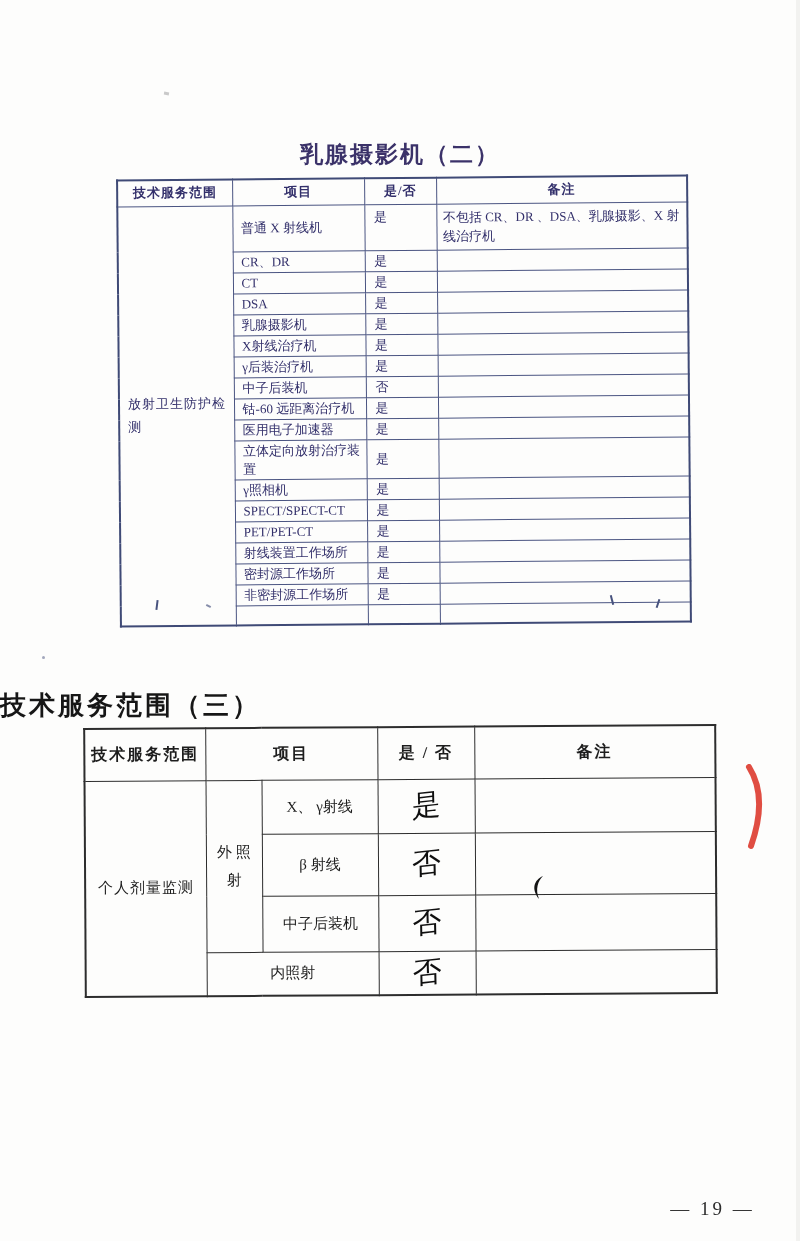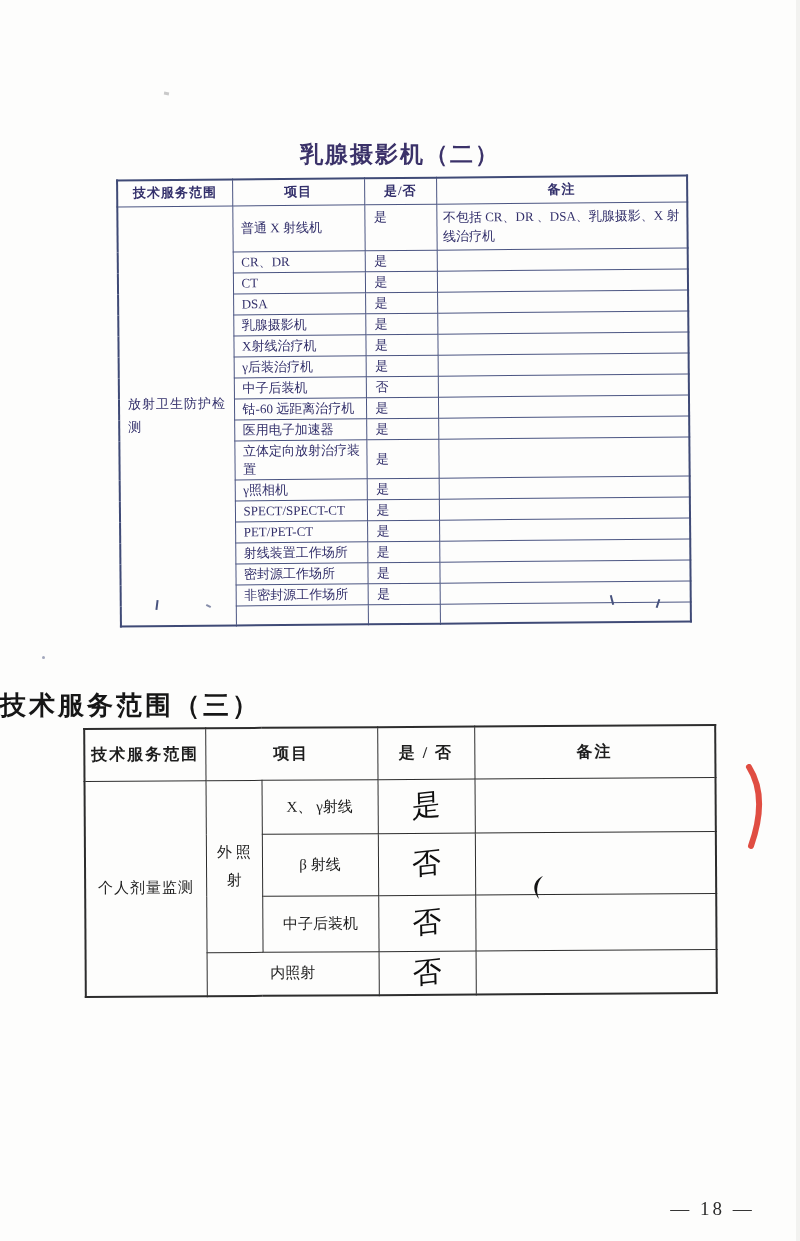--- a/index.html
+++ b/index.html
@@ -256,13 +256,13 @@
 <span class="speck sp6"></span>
 
 <svg class="red-mark" width="26" height="86" viewBox="0 0 26 86">
   <path d="M7,3 C19,22 21,48 9,82" fill="none" stroke="#dd3a2e" stroke-width="6" stroke-linecap="round" opacity="0.9"></path>
 </svg>
 
 <svg class="comma-mark" width="22" height="28" viewBox="0 0 22 28">
   <path d="M15,2 C6,6 3,15 11,25 C7,15 10,7 15,2 Z" fill="#141414"></path>
 </svg>
 
-<div class="pagenum">— 18 —</div>
+<div class="pagenum">— 19 —</div>
 
 </body></html>

